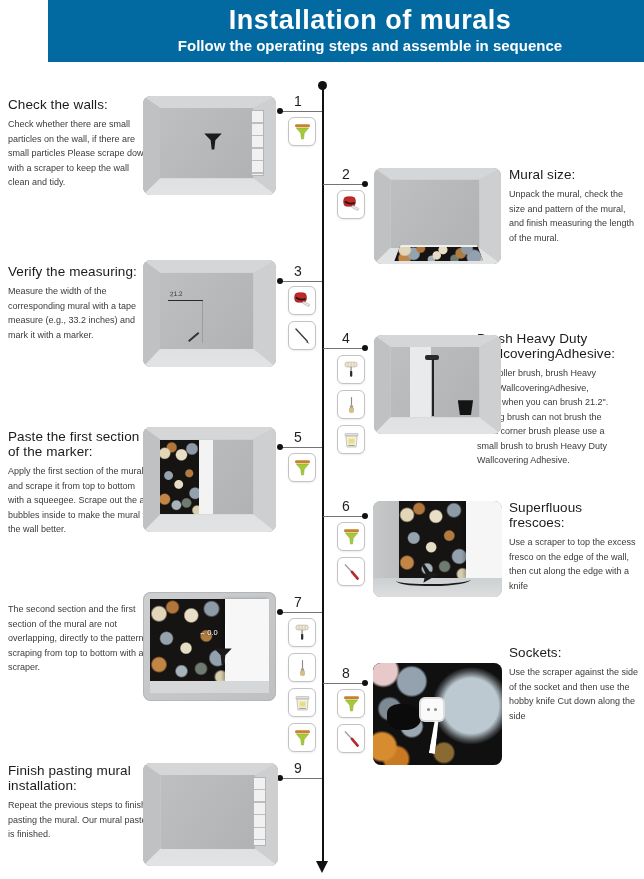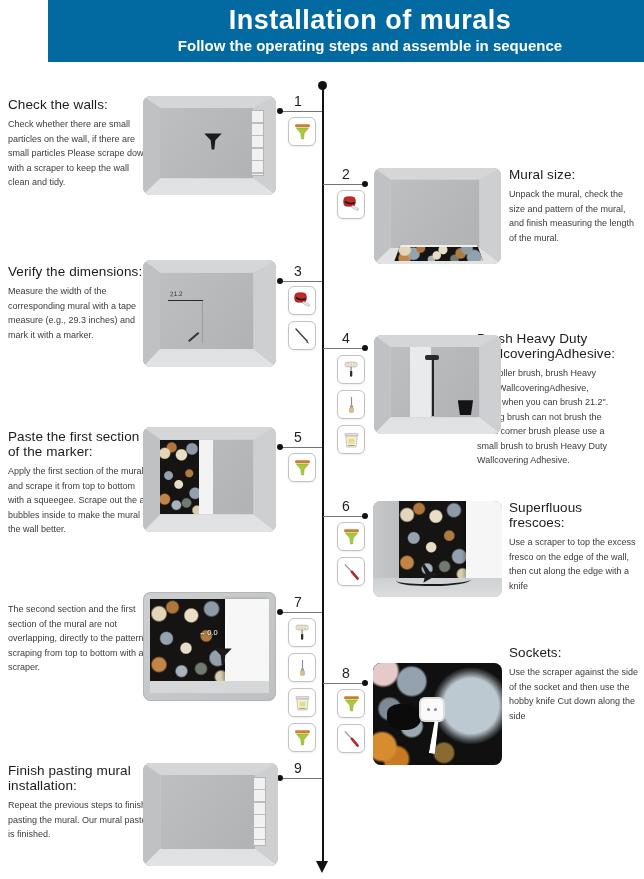--- a/index.html
+++ b/index.html
@@ -236,22 +236,22 @@
           <use href="#icon-tape-measure"></use>
         </svg>
       </div>
       <div class="tool-box">
         <svg class="tool-svg">
           <use href="#icon-marker"></use>
         </svg>
       </div>
     </div>
   <div class="step-text" style="left:8px;top:264px;width:146px">
-    <h3>Verify the dimensions:</h3>
-    <p>Measure the width of the corresponding mural with a tape measure (e.g., 29.3 inches) and mark it with a marker.</p>
+    <h3>Verify the measuring:</h3>
+    <p>Measure the width of the corresponding mural with a tape measure (e.g., 33.2 inches) and mark it with a marker.</p>
   </div>
   <div class="room" style="left:143px;top:260px;width:133px;height:107px">
     <div class="ceil"></div>
     <div class="lwall"></div>
     <div class="rwall"></div>
     <div class="floor"></div>
     <div class="back"></div>
     <span class="m-label">21.2</span>
     <div class="m-line"></div>
     <div class="m-vline"></div>

